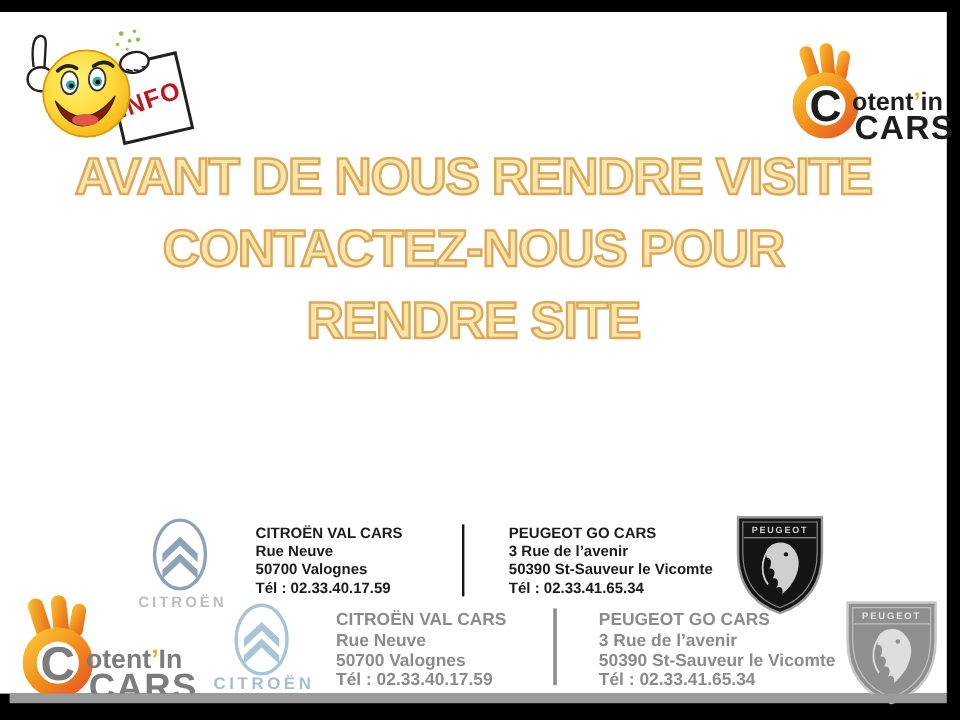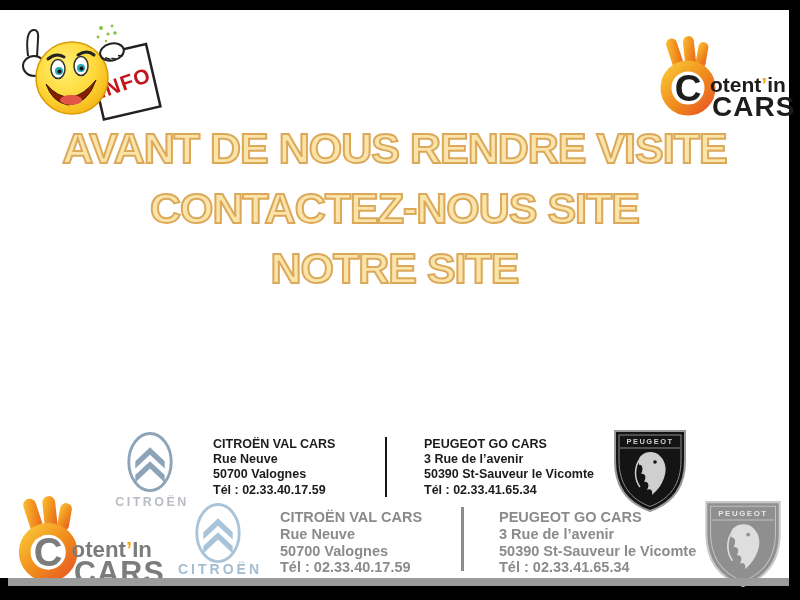--- a/index.html
+++ b/index.html
@@ -101,22 +101,22 @@
       </g>
       <text x="38" y="65" text-anchor="middle" font-size="37" font-weight="bold" fill="#1d1d1d">C</text>
       <text x="60" y="56" font-size="21" font-weight="bold" fill="#1d1d1d">
         <tspan>otent</tspan><tspan fill="#F5A81C">’</tspan><tspan>in</tspan>
       </text>
       <text x="62" y="80" font-size="28" font-weight="bold" letter-spacing="1" fill="#1d1d1d">CARS</text>
     </svg>
 
     <div id="message">
       <div class="msg-line">AVANT DE NOUS RENDRE VISITE</div>
-      <div class="msg-line">CONTACTEZ-NOUS SITE</div>
-      <div class="msg-line">NOTRE SITE</div>
+      <div class="msg-line">CONTACTEZ-NOUS POUR</div>
+      <div class="msg-line">RENDRE SITE</div>
     </div>
 
     <svg style="left:124px;top:421px" width="52" height="62" viewBox="0 0 60 76">
       <ellipse cx="30" cy="38" rx="26" ry="35" fill="none" stroke="#8CA3B8" stroke-width="3.5"></ellipse>
       <path d="M12,37 L30,20 L48,37 L48,46 L30,29 L12,46 Z" fill="#8CA3B8"></path>
       <path d="M12,54 L30,37 L48,54 L48,63 L30,46 L12,63 Z" fill="#8CA3B8"></path>
     </svg>
     <div id="citroen-wordmark-1">CITROËN</div>
 
     <div class="blk" style="left:213px;top:427px">

